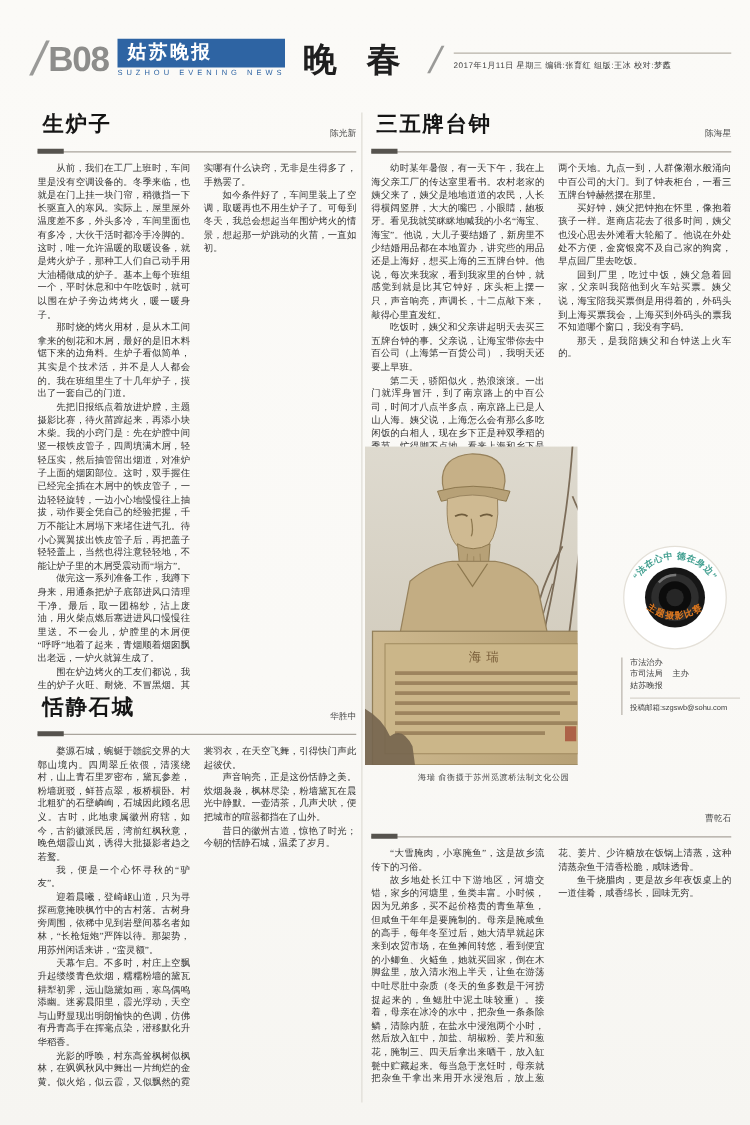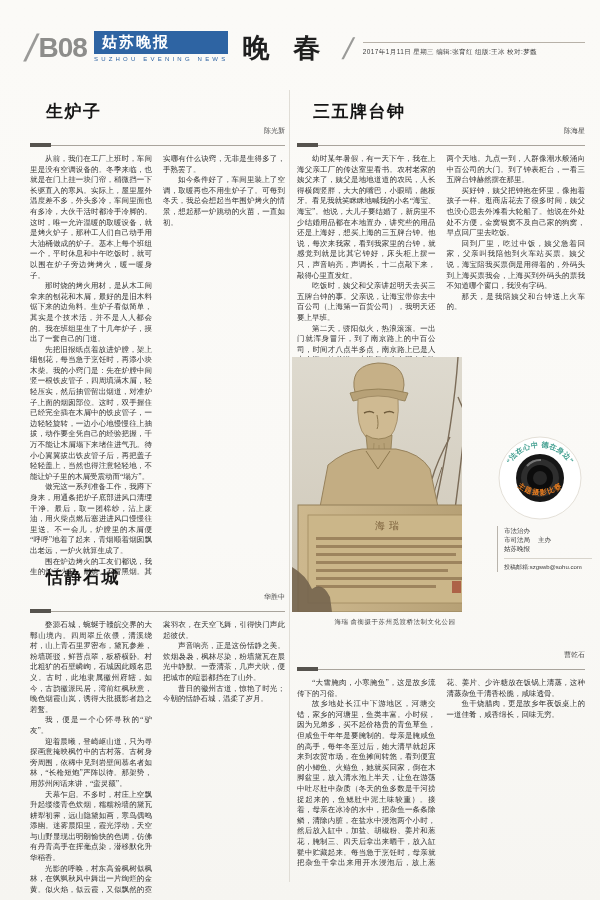--- a/index.html
+++ b/index.html
@@ -22,21 +22,21 @@
   .masthead-en{font-family:"Liberation Sans",sans-serif;font-size:6px;letter-spacing:3.2px;color:#2e64a3;margin-top:2px;text-align:center;white-space:nowrap;}
   .section-title{font-size:27px;font-weight:bold;color:#1f1f1f;margin:2px 0 0 14px;white-space:nowrap;letter-spacing:24px;}
   .slash2{font-family:"Liberation Sans",sans-serif;font-size:30px;font-weight:300;color:#9a9a98;line-height:34px;transform:skewX(-14deg);margin:4px 4px 0 0;}
   .dateline-wrap{flex:1;margin-left:6px;margin-top:14px;border-top:1px solid #b7b1a8;padding-top:5px;}
   .dateline{font-family:"Liberation Sans",sans-serif;font-size:6.5px;color:#3c3c3c;letter-spacing:.4px;white-space:nowrap;}
   
   .vdiv{position:absolute;left:289px;top:90px;width:1px;height:792px;background:#e0ddd6;}
   
   .article{position:absolute;}
   .art-head{display:flex;align-items:flex-end;}
-  .art-title{font-size:17px;font-weight:bold;color:#151515;letter-spacing:1.5px;line-height:20px;margin:16px;}
+  .art-title{font-size:17px;font-weight:bold;color:#151515;letter-spacing:1.5px;line-height:20px;margin:4px;}
   .art-author{margin-left:auto;font-size:7px;color:#4a4a4a;padding-bottom:2px;}
   .rule{position:relative;margin-top:4px;border-bottom:1px solid #a9a49c;height:3px;}
   .rule::before{content:"";position:absolute;left:0;bottom:-2px;width:21px;height:4px;background:#56534e;}
   .art-body{
     margin-top:8px;
     column-count:2;column-gap:11px;column-fill:auto;
     font-size:7.5px;line-height:10.6px;text-align:justify;
     color:#323232;overflow:hidden;
   }
   .art-body p{margin:0;text-indent:2em;}
@@ -79,21 +79,21 @@
 
   <section class="article" style="left:30px;top:86px;width:255px;">
     <div class="art-head">
       <h2 class="art-title">生炉子</h2>
       <span class="art-author">陈光新</span>
     </div>
     <div class="rule"></div>
     <div class="art-body" style="height:426px;">
         <p>从前，我们在工厂上班时，车间里是没有空调设备的。冬季来临，也就是在门上挂一块门帘，稍微挡一下长驱直入的寒风。实际上，屋里屋外温度差不多，外头多冷，车间里面也有多冷，大伙干活时都冷手冷脚的。这时，唯一允许温暖的取暖设备，就是烤火炉子，那种工人们自己动手用大油桶做成的炉子。基本上每个班组一个，平时休息和中午吃饭时，就可以围在炉子旁边烤烤火，暖一暖身子。</p>
         <p>那时烧的烤火用材，是从木工间拿来的刨花和木屑，最好的是旧木料锯下来的边角料。生炉子看似简单，其实是个技术活，并不是人人都会的。我在班组里生了十几年炉子，摸出了一套自己的门道。</p>
-        <p>先把旧报纸点着放进炉膛，架上细刨花，每当急于烹饪时，再添小块木柴。我的小窍门是：先在炉膛中间竖一根铁皮管子，四周填满木屑，轻轻压实，然后抽管留出烟道，对准炉子上面的烟囱部位。这时，双手握住已经完全插在木屑中的铁皮管子，一边轻轻旋转，一边小心地慢慢往上抽拔，动作要全凭自己的经验把握，千万不能让木屑塌下来堵住进气孔。待小心翼翼拔出铁皮管子后，再把盖子轻轻盖上，当然也得注意轻轻地，不能让炉子里的木屑受震动而“塌方”。</p>
+        <p>先把旧报纸点着放进炉膛，主题摄影比赛，待火苗蹿起来，再添小块木柴。我的小窍门是：先在炉膛中间竖一根铁皮管子，四周填满木屑，轻轻压实，然后抽管留出烟道，对准炉子上面的烟囱部位。这时，双手握住已经完全插在木屑中的铁皮管子，一边轻轻旋转，一边小心地慢慢往上抽拔，动作要全凭自己的经验把握，千万不能让木屑塌下来堵住进气孔。待小心翼翼拔出铁皮管子后，再把盖子轻轻盖上，当然也得注意轻轻地，不能让炉子里的木屑受震动而“塌方”。</p>
         <p>做完这一系列准备工作，我蹲下身来，用通条把炉子底部进风口清理干净。最后，取一团棉纱，沾上废油，用火柴点燃后塞进进风口慢慢往里送。不一会儿，炉膛里的木屑便“呼呼”地着了起来，青烟顺着烟囱飘出老远，一炉火就算生成了。</p>
         <p>围在炉边烤火的工友们都说，我生的炉子火旺、耐烧、不冒黑烟。其实哪有什么诀窍，无非是生得多了，手熟罢了。</p>
         <p>如今条件好了，车间里装上了空调，取暖再也不用生炉子了。可每到冬天，我总会想起当年围炉烤火的情景，想起那一炉跳动的火苗，一直如初。</p>
       </div>
   </section>
 
   <section class="article" style="left:297px;top:86px;width:288px;">
     <div class="art-head">
       <h2 class="art-title">三五牌台钟</h2>
       <span class="art-author">陈海星</span>

